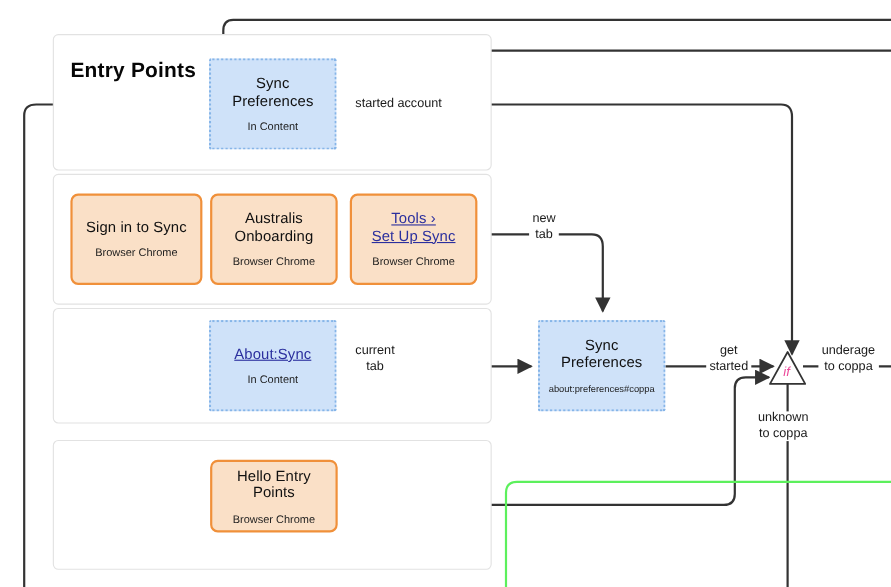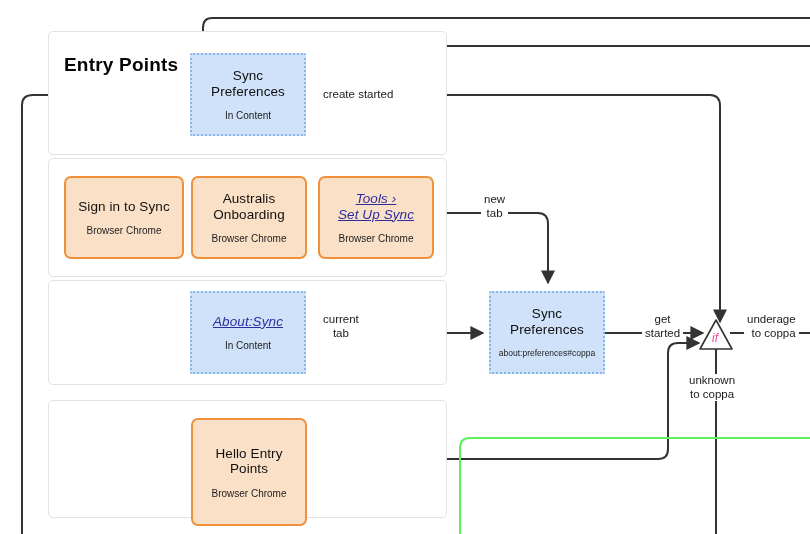--- a/index.html
+++ b/index.html
@@ -48,21 +48,20 @@
   }
   .node .title {
     font-size: 13.5px;
     color: #101010;
     line-height: 15.5px;
     letter-spacing: 0.1px;
   }
   .node .title.link {
     color: #2b2f9e;
     text-decoration: underline;
-    font-style: italic;
   }
   .node .sub {
     font-size: 10px;
     color: #1c1c1c;
     margin-top: 11px;
     line-height: 11px;
   }
   .heading {
     position: absolute;
     font-size: 19px;
@@ -157,35 +156,35 @@
   <div class="node content" style="left:190px; top:291px; width:116px; height:83px;">
     <div class="title link">About:Sync</div>
     <div class="sub">In Content</div>
   </div>
 
   <div class="node content" style="left:489px; top:291px; width:116px; height:83px;">
     <div class="title">Sync<br>Preferences</div>
     <div class="sub" style="font-size:8.5px;">about:preferences#coppa</div>
   </div>
 
-  <div class="node chrome" style="left:191px; top:418px; width:116px; height:108px;text-align:center;">
+  <div class="node chrome" style="left:191px; top:418px; width:116px; height:66px;text-align:center;">
     <div class="title">Hello Entry<br>Points</div>
     <div class="sub">Browser Chrome</div>
   </div>
 
   <svg style="left:699px; top:318px;" width="36" height="34">
     <path d="M 17 2 L 33 31 L 1 31 Z" fill="#ffffff" stroke="#333333" stroke-width="1.6" stroke-linejoin="round"></path>
   </svg>
   <div class="tri-label" style="left:712px; top:331px;">if</div>
 
-  <div class="edge-label" style="left:320px; top:88px; padding:0 3px;">create started</div>
+  <div class="edge-label" style="left:320px; top:88px; padding:0 3px;">started account</div>
 
   <div class="edge-label" style="left:481px; top:193px; padding:0 3px;">new<br>tab</div>
 
   <div class="edge-label" style="left:320px; top:313px; padding:0 3px;">current<br>tab</div>
 
   <div class="edge-label" style="left:642px; top:313px; padding:0 3px;">get<br>started</div>
 
-  <div class="edge-label" style="left:744px; top:313px; padding:0 3px;text-align:right;">underage<br>to coppa</div>
+  <div class="edge-label" style="left:744px; top:313px; padding:0 3px;">underage<br>to coppa</div>
 
   <div class="edge-label" style="left:686px; top:374px; padding:0 3px;">unknown<br>to coppa</div>
 
 </div>
 
 </body></html>

